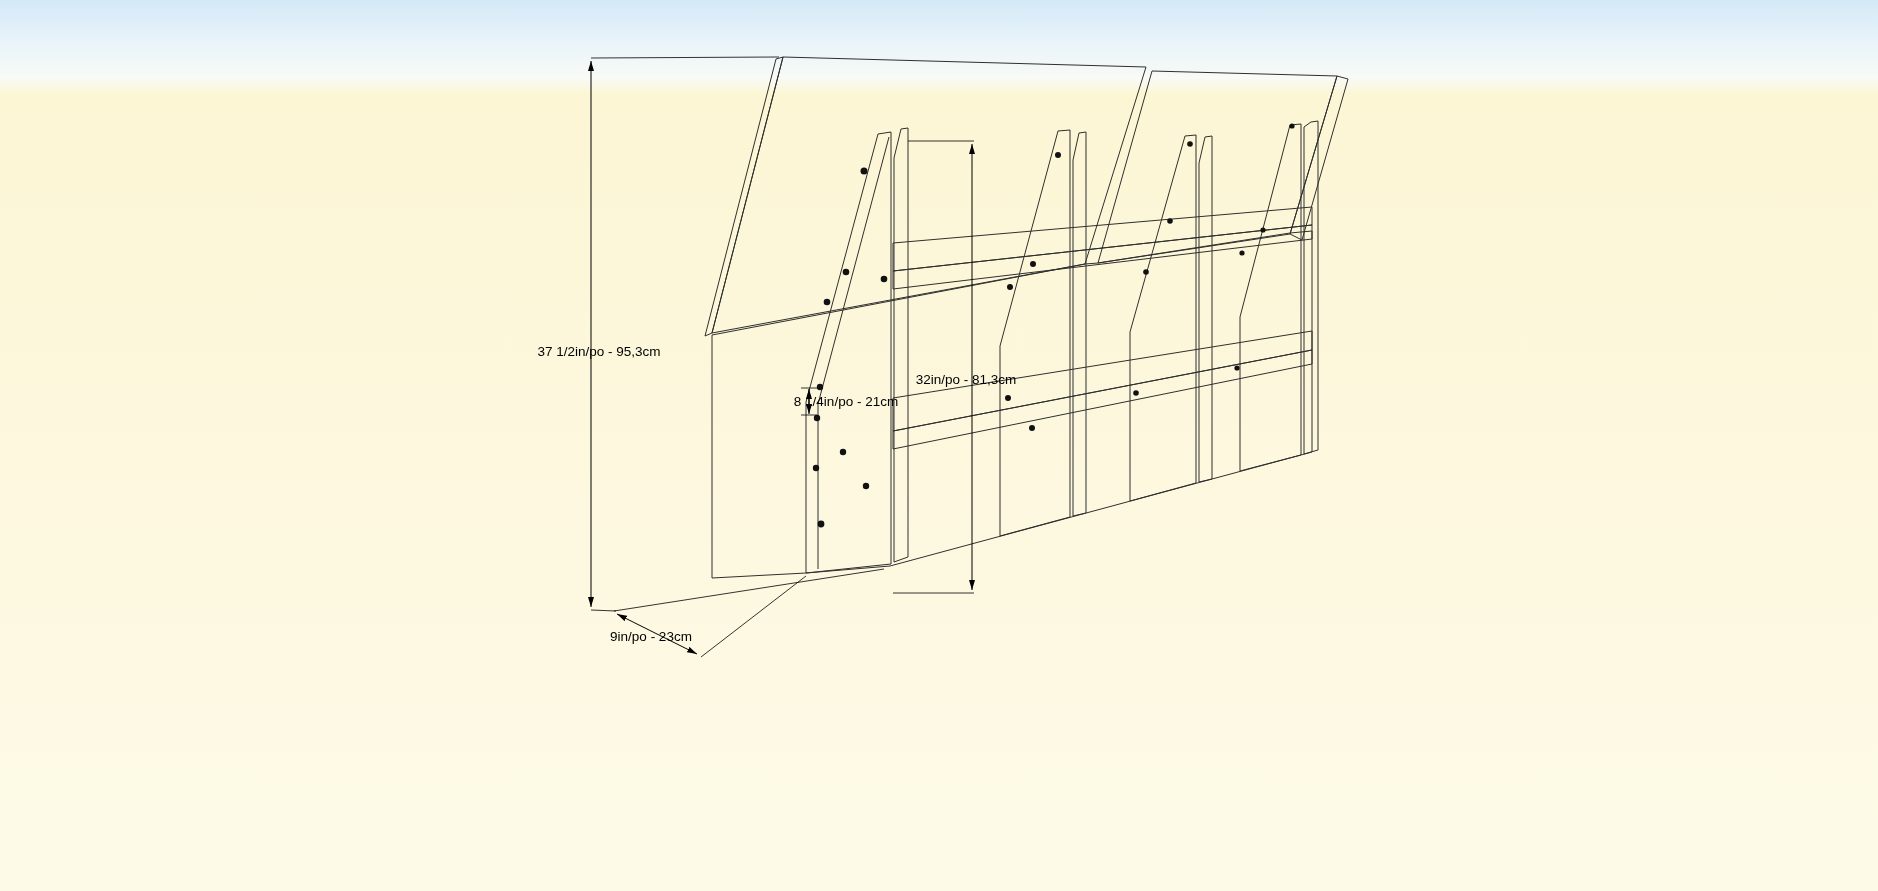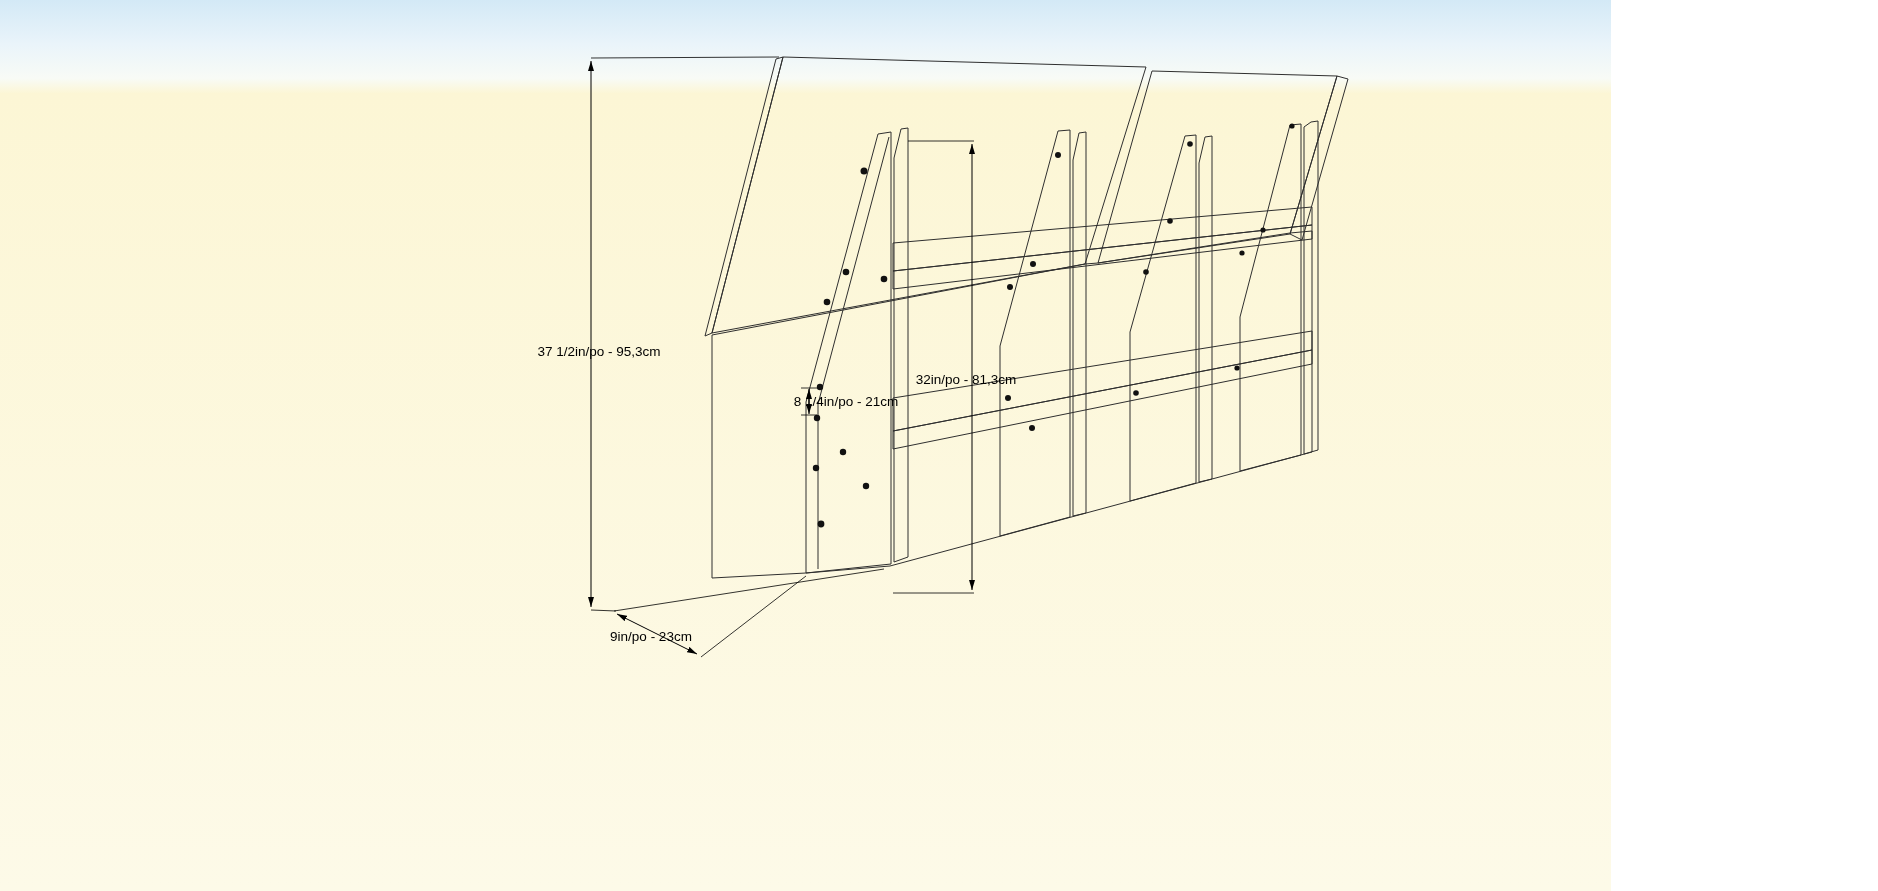--- a/index.html
+++ b/index.html
@@ -1,16 +1,16 @@
 <!DOCTYPE html>
 <html><head>
 <meta charset="utf-8">
 <style>
   html,body{margin:0;padding:0;background:#fff;}
-  .stage{position:relative;width:1611px;height:891px;overflow:hidden;}
+  .stage{position:relative;width:1878px;height:891px;overflow:hidden;}
   svg{display:block;}
   .model polygon, .model polyline, .model line{
     stroke:#2f2f2f;stroke-width:1;stroke-linejoin:round;fill:none;
   }
   .model circle{stroke:none;}
   .dims line{stroke:#000;stroke-width:1;fill:none;}
   .dims .ext{stroke:#000;stroke-width:0.8;}
   text{
     font-family:"Liberation Sans","DejaVu Sans",sans-serif;
     font-size:13.5px;fill:#000;

